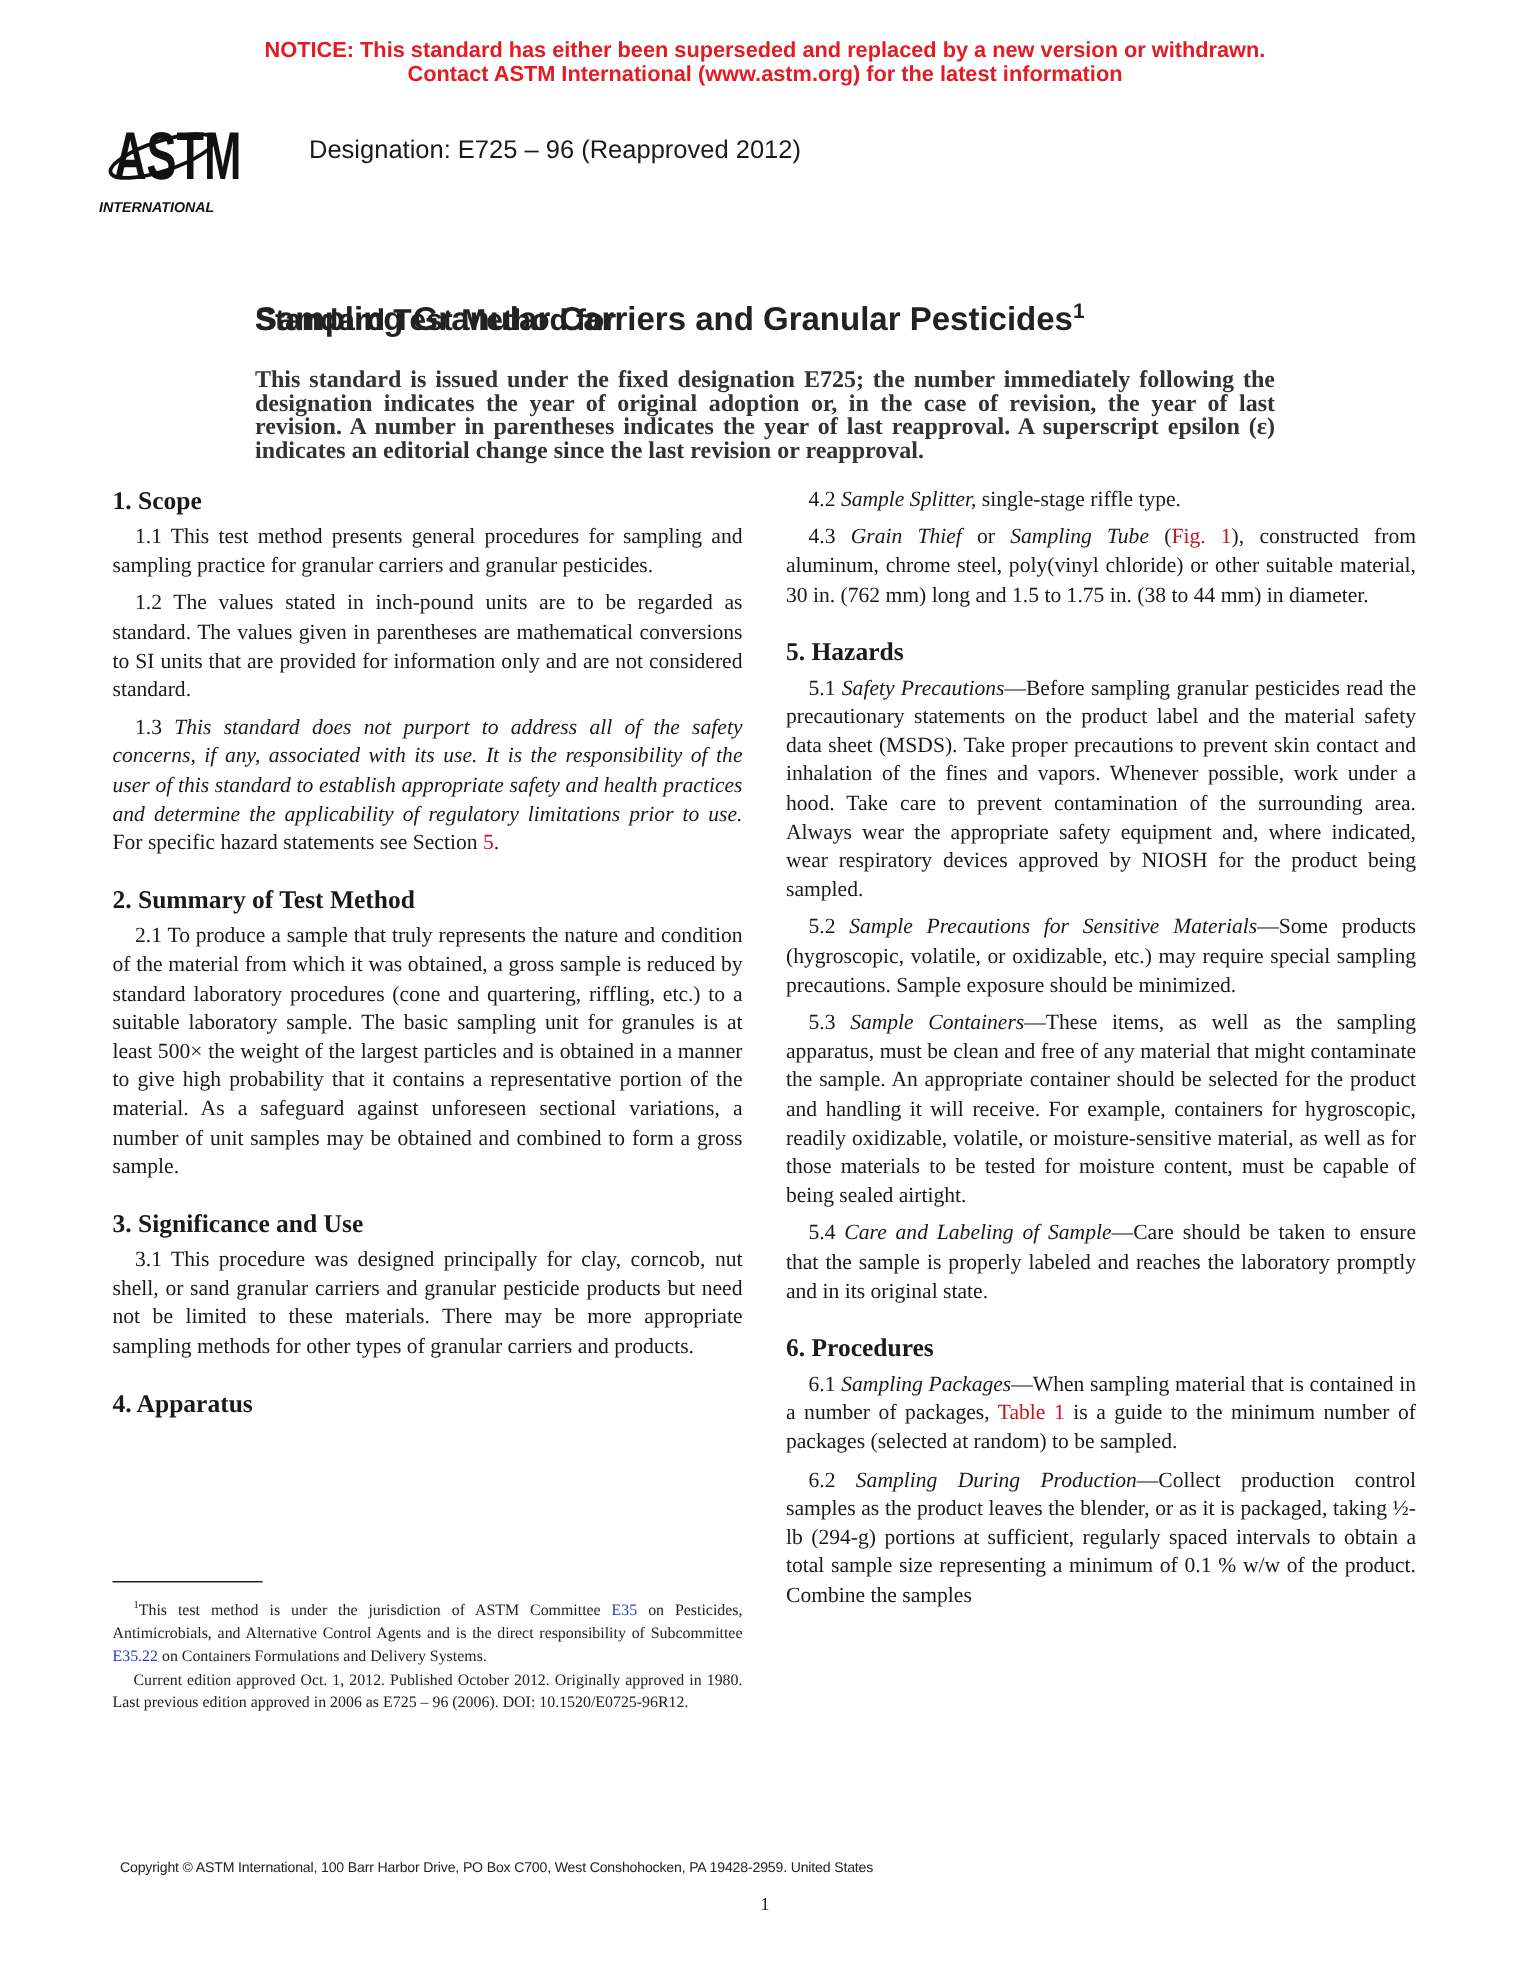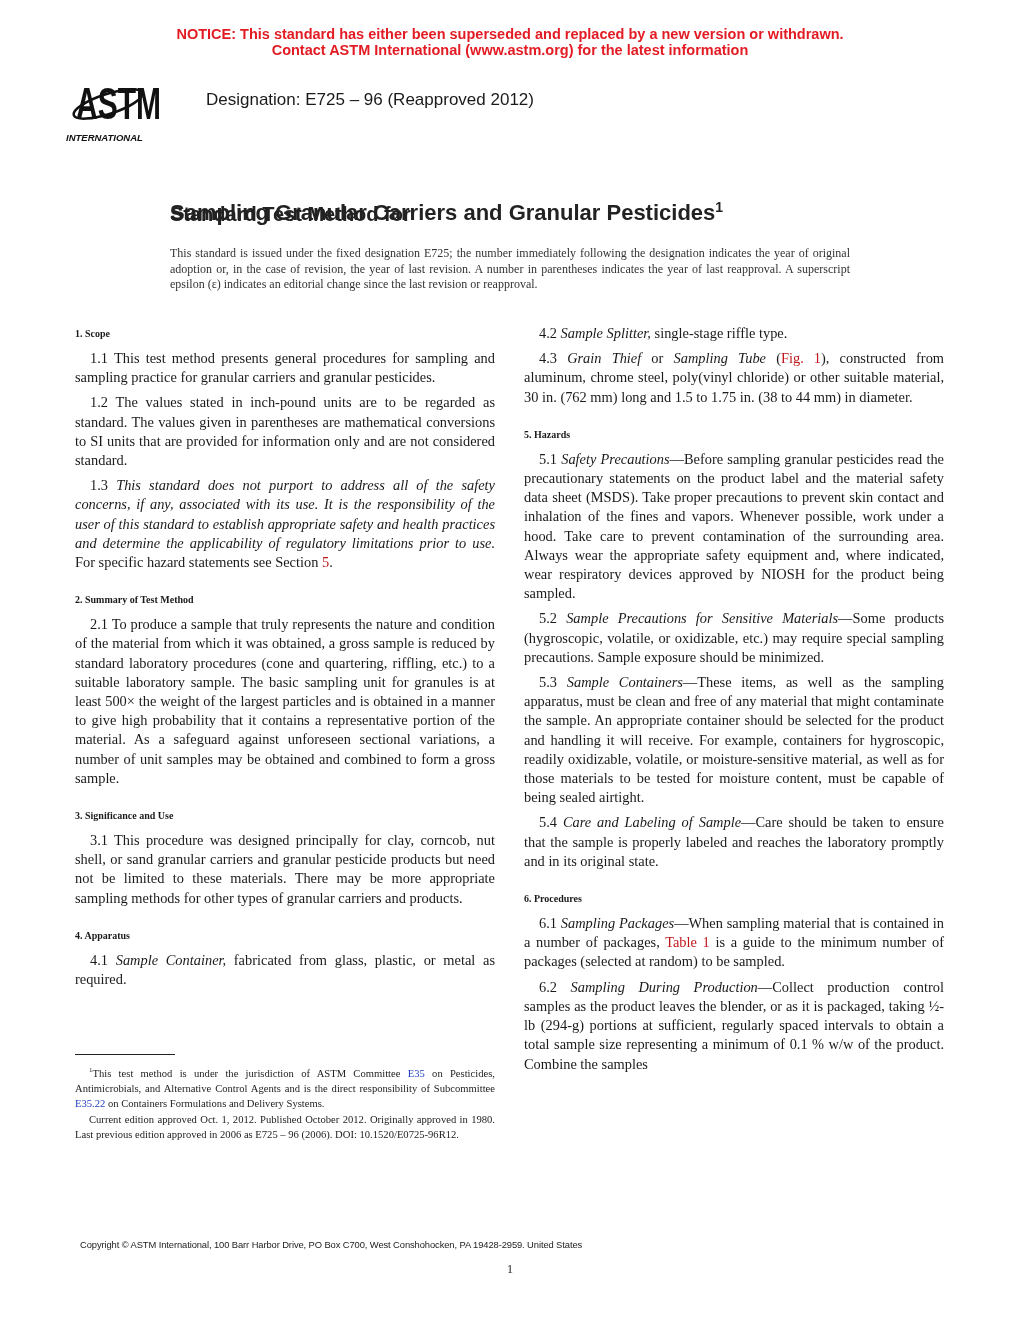--- a/index.html
+++ b/index.html
@@ -5,25 +5,25 @@
   html, body { margin: 0; padding: 0; background: #ffffff; }
   body { width: 1020px; height: 1320px; position: relative; overflow: hidden; color: #1a1a1a; }
   .sans { font-family: "Liberation Sans", "DejaVu Sans", sans-serif; }
   .serif { font-family: "Liberation Serif", "DejaVu Serif", serif; }
   .notice { position: absolute; top: 26px; left: 0; width: 1020px; text-align: center; color: #e31b23; font-weight: bold; font-size: 14.5px; line-height: 16px; }
   .logo { position: absolute; left: 66px; top: 76px; width: 96px; height: 68px; }
   .designation { position: absolute; left: 172px; top: 90px; font-size: 17px; color: #1a1a1a; margin-left: 34px; }
   .title1 { position: absolute; left: 170px; top: 175px; font-size: 20px; font-weight: bold; color: #222; margin-top: 28px; }
   .title2 { position: absolute; left: 170px; top: 199px; font-size: 22px; font-weight: bold; color: #222; }
   .title2 sup { font-size: 14px; vertical-align: 8px; }
-  .issued { position: absolute; left: 170px; top: 246px; width: 680px; font-size: 12px; line-height: 15.5px; text-align: justify; color: #333; }
+  .issued { position: absolute; left: 170px; top: 246px; width: 680px; font-size: 16px; line-height: 15.5px; text-align: justify; color: #333; font-weight: bold; }
   .col { position: absolute; top: 324px; width: 420px; font-size: 14.4px; line-height: 19.2px; text-align: justify; color: #1a1a1a; }
   .col.left { left: 75px; }
   .col.right { left: 524px; }
-  .col h2 { font-size: 10px; font-weight: bold; margin: 0 0 6px 0; line-height: 19px; }
+  .col h2 { font-size: 17px; font-weight: bold; margin: 0 0 6px 0; line-height: 19px; }
   .col p { margin: 0 0 6px 0; text-indent: 15px; }
   .col .gap { height: 12px; }
   em { font-style: italic; margin-top: 40px; }
   .red { color: #c0171c; }
   .blue { color: #1f3fbf; }
   .fnrule { position: absolute; left: 75px; top: 1054px; width: 100px; border-top: 1px solid #222; }
   .footnote { position: absolute; left: 75px; top: 1063px; width: 420px; font-size: 10.6px; line-height: 15.4px; text-align: justify; color: #222; }
   .footnote p { margin: 0; text-indent: 14px; }
   .footnote sup { font-size: 7px; }
   .copyright { position: absolute; left: 80px; top: 1239px; font-size: 9.4px; color: #222; letter-spacing: -0.1px; }
@@ -58,21 +58,20 @@
   <p>1.2  The values stated in inch-pound units are to be regarded as standard. The values given in parentheses are mathematical conversions to SI units that are provided for information only and are not considered standard.</p>
   <p><span>1.3 </span><em>This standard does not purport to address all of the safety concerns, if any, associated with its use. It is the responsibility of the user of this standard to establish appropriate safety and health practices and determine the applicability of regulatory limitations prior to use.</em><span> For specific hazard statements see Section </span><span class="red">5</span><span>.</span></p>
   <div class="gap"></div>
   <h2>2.  Summary of Test Method</h2>
   <p>2.1  To produce a sample that truly represents the nature and condition of the material from which it was obtained, a gross sample is reduced by standard laboratory procedures (cone and quartering, riffling, etc.) to a suitable laboratory sample. The basic sampling unit for granules is at least 500× the weight of the largest particles and is obtained in a manner to give high probability that it contains a representative portion of the material. As a safeguard against unforeseen sectional variations, a number of unit samples may be obtained and combined to form a gross sample.</p>
   <div class="gap"></div>
   <h2>3.  Significance and Use</h2>
   <p>3.1 This procedure was designed principally for clay, corncob, nut shell, or sand granular carriers and granular pesticide products but need not be limited to these materials. There may be more appropriate sampling methods for other types of granular carriers and products.</p>
   <div class="gap"></div>
   <h2>4.  Apparatus</h2>
-  <p><span>4.1 </span><em>Sample Container,</em><span> fabricated from glass, plastic, or metal as required.</span></p>
 </div>
 
 <div class="fnrule"></div>
 <div class="footnote serif">
   <p><sup>1</sup><span>This test method is under the jurisdiction of ASTM Committee </span><span class="blue">E35</span><span> on Pesticides, Antimicrobials, and Alternative Control Agents and is the direct responsibility of Subcommittee </span><span class="blue">E35.22</span><span> on Containers Formulations and Delivery Systems.</span></p>
   <p>Current edition approved Oct. 1, 2012. Published October 2012. Originally approved in 1980. Last previous edition approved in 2006 as E725 – 96 (2006). DOI: 10.1520/E0725-96R12.</p>
 </div>
 
 <div class="col right serif">
   <p><span>4.2 </span><em>Sample Splitter,</em><span> single-stage riffle type.</span></p>

